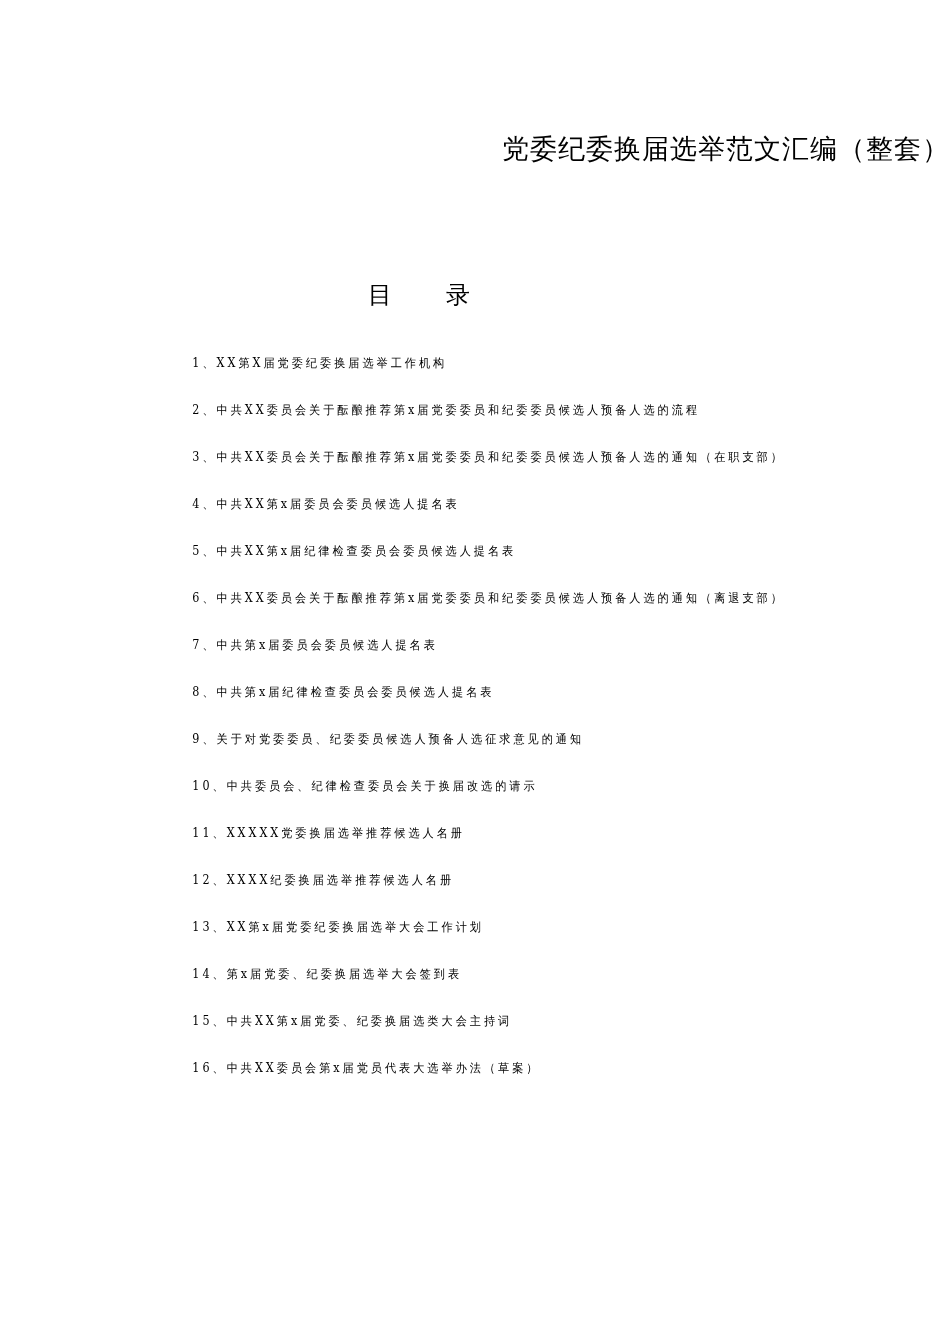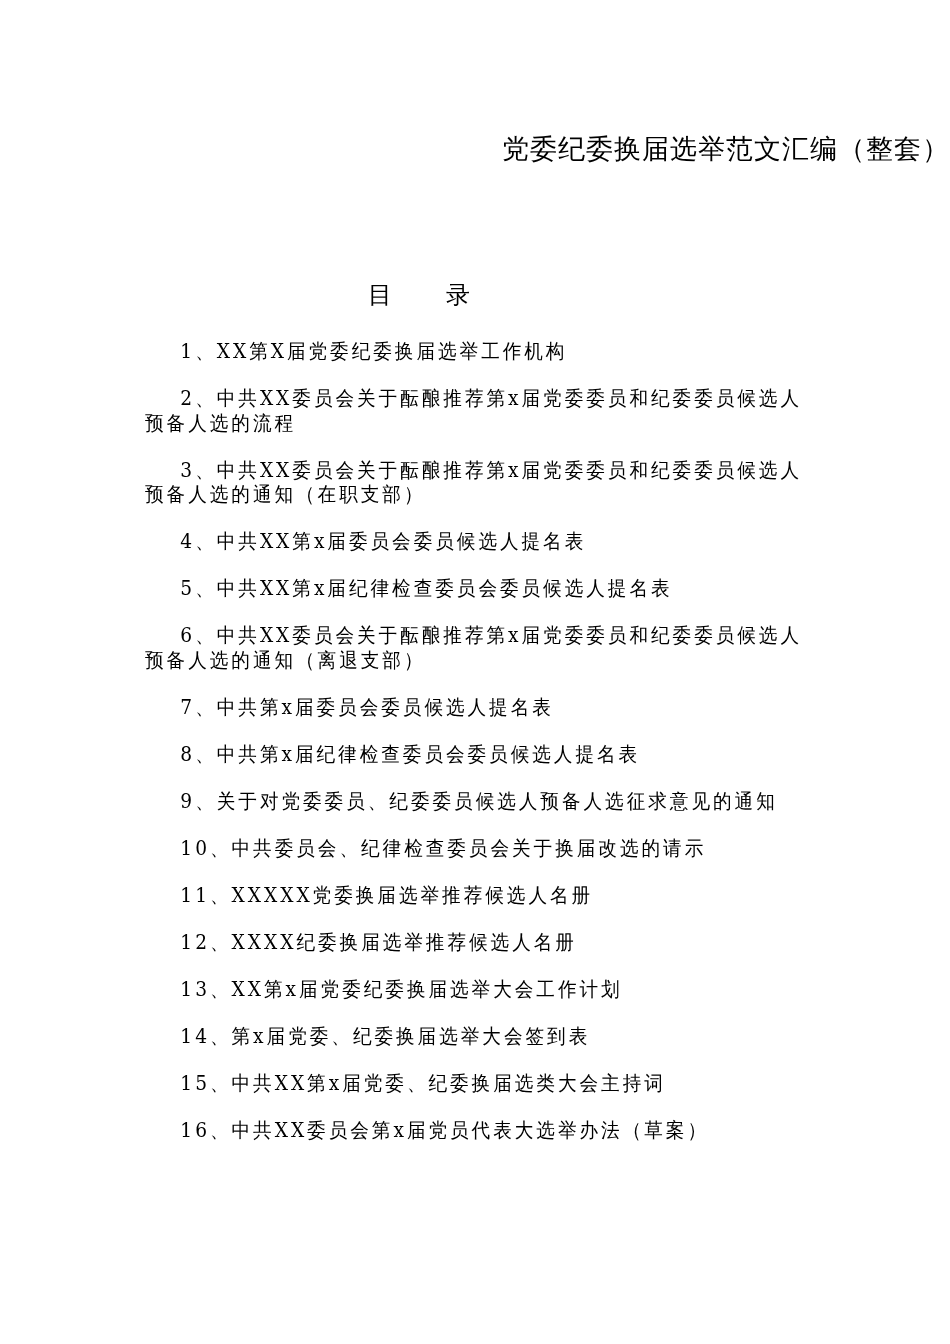--- a/index.html
+++ b/index.html
@@ -45,25 +45,25 @@
     }
     .toc-heading span {
       display: inline-block;
       margin: 0 27px;
     }
     .toc {
       position: absolute;
       left: 145px;
       top: 339px;
       width: 670px;
-      margin: 0;
+      margin: 12px;
       padding: 0;
       list-style: none;
       font-family: "DejaVu Serif", "Liberation Serif", serif;
-      font-size: 20px;
+      font-size: 12px;
       letter-spacing: 3.2px;
     }
     .toc li {
       text-indent: 38px;
       line-height: 24.5px;
       margin: 0 0 22.5px 0;
       transform: scaleX(0.93);
       transform-origin: left center;
       width: 720px;
       cursor: pointer;

